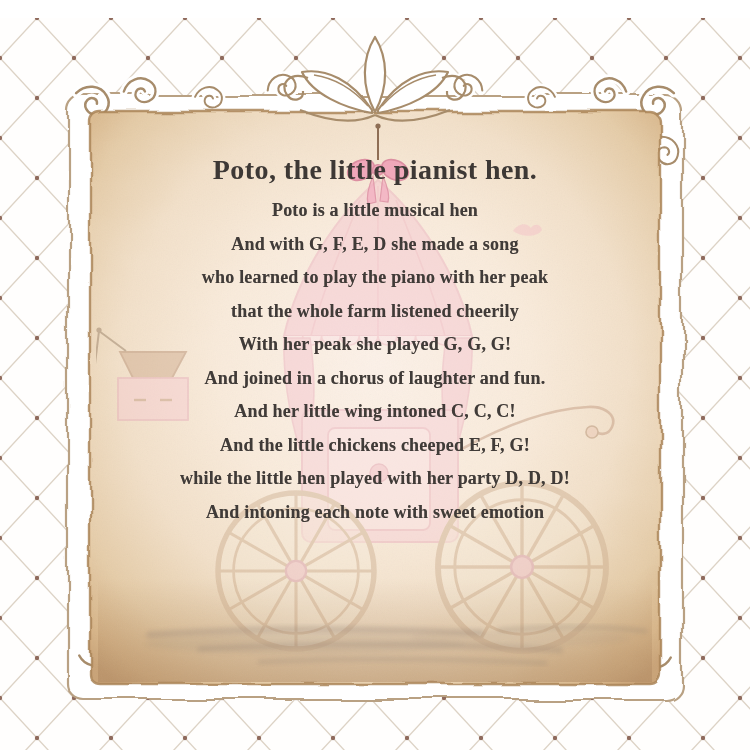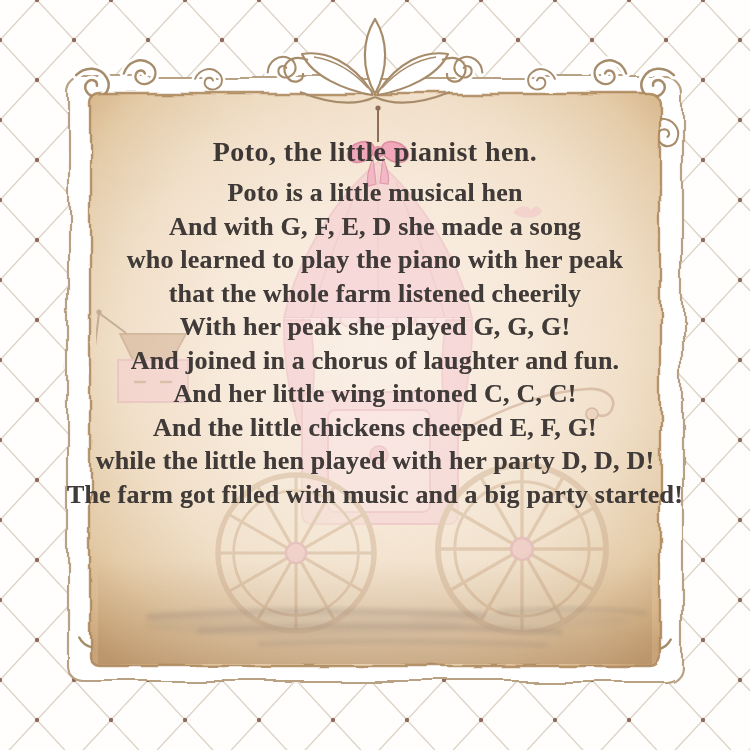--- a/index.html
+++ b/index.html
@@ -1,32 +1,32 @@
 <!DOCTYPE html>
 <html><head>
 <meta charset="utf-8">
 <style>
   html,body{margin:0;padding:0;}
   body{
     width:750px;height:750px;overflow:hidden;
     font-family:"Liberation Serif","DejaVu Serif",serif;
     background:#ffffff;
   }
-  .card{position:relative;width:750px;height:729px;}
+  .card{position:relative;width:750px;height:729px;margin-top:18px;}
   .artwork{position:absolute;left:0;top:0;width:750px;height:750px;display:block;}
   .poem{
     position:absolute;left:55px;top:133px;width:640px;
     text-align:center;color:#403b38;z-index:5;
   }
   .poem h1{
     margin:0 0 5px 0;font-size:28px;line-height:38px;font-weight:700;
     letter-spacing:.4px;color:#3d3835;
   }
   .poem p{
-    margin:0;font-size:26px;line-height:33.5px;font-weight:700;
+    margin:0;font-size:18px;line-height:33.5px;font-weight:700;
     letter-spacing:.2px;text-shadow:0 0 .5px rgba(64,59,56,.45);
   }
   .curl-w{stroke:#ffffff;stroke-width:8;fill:none;stroke-linecap:round;}
   .curl-t{stroke:#a78c6b;stroke-width:2.3;fill:none;stroke-linecap:round;}
 </style>
 </head>
 <body>
 
 <div class="card">
 
@@ -190,16 +190,16 @@
     <h1>Poto, the little pianist hen.</h1>
     <p>Poto is a little musical hen</p>
     <p>And with G, F, E, D she made a song</p>
     <p>who learned to play the piano with her peak</p>
     <p>that the whole farm listened cheerily</p>
     <p>With her peak she played G, G, G!</p>
     <p>And joined in a chorus of laughter and fun.</p>
     <p>And her little wing intoned C, C, C!</p>
     <p>And the little chickens cheeped E, F, G!</p>
     <p>while the little hen played with her party D, D, D!</p>
-    <p>The farm got filled with music and a big party started!</p>
+    <p>And intoning each note with sweet emotion</p>
   </div>
 
 </div>
 
 </body></html>

